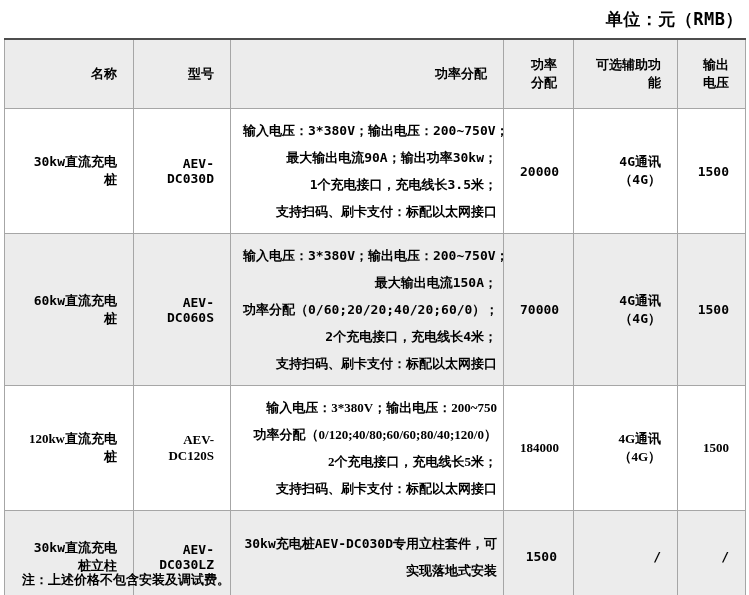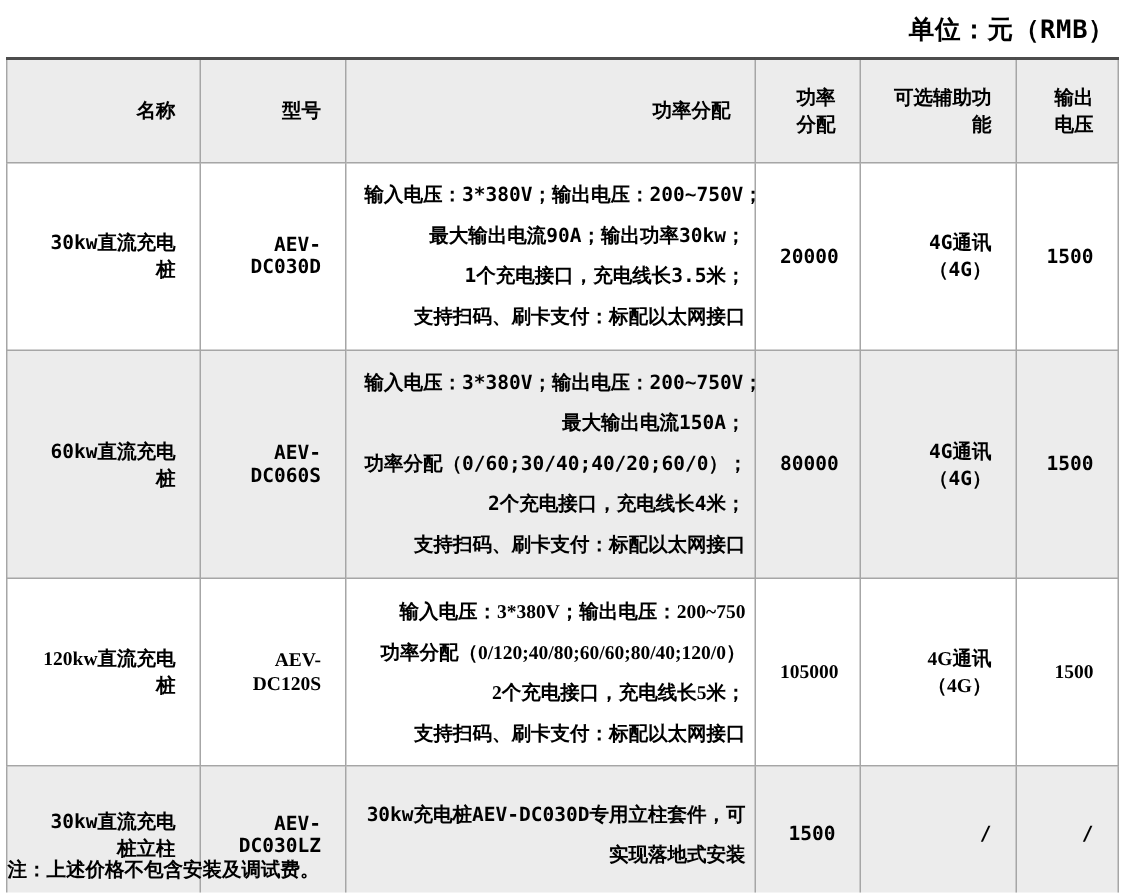--- a/index.html
+++ b/index.html
@@ -43,21 +43,21 @@
   .feature-line { line-height: 27px; white-space: nowrap; }
   .feature-wrap { line-height: 27px; white-space: normal; }
 
   .r1 td { height: 118px; }
   .r2 td { height: 145px; }
   .r3 td { height: 115px; font-family: Liberation Serif, serif; }
   .r4 td { height: 92px; margin-left: 11px; }
 
   .footnote {
     position: absolute;
-    left: 5px; top: 571px;
+    left: 22px; top: 571px;
     font-size: 13px;
   }
 </style>
 </head>
 <body>
 
 <div class="page">
 
   <div class="unit-label">单位：元（RMB）</div>
 
@@ -94,39 +94,39 @@
         <td>4G通讯（4G）</td>
         <td>1500</td>
       </tr>
 
       <tr class="r2 row-striped">
         <td>60kw直流充电桩</td>
         <td>AEV-DC060S</td>
         <td class="features-cell">
           <div class="feature-line">输入电压：3*380V；输出电压：200~750V；</div>
           <div class="feature-line">最大输出电流150A；</div>
-          <div class="feature-line">功率分配（0/60;30/40;40/20;60/0）；</div>
+          <div class="feature-line">功率分配（0/60;20/20;40/20;60/0）；</div>
           <div class="feature-line">2个充电接口，充电线长4米；</div>
           <div class="feature-line">支持扫码、刷卡支付：标配以太网接口</div>
         </td>
-        <td>80000</td>
+        <td>70000</td>
         <td>4G通讯（4G）</td>
         <td>1500</td>
       </tr>
 
       <tr class="r3">
         <td>120kw直流充电桩</td>
         <td>AEV-DC120S</td>
         <td class="features-cell">
           <div class="feature-line">输入电压：3*380V；输出电压：200~750</div>
           <div class="feature-line">功率分配（0/120;40/80;60/60;80/40;120/0）</div>
           <div class="feature-line">2个充电接口，充电线长5米；</div>
           <div class="feature-line">支持扫码、刷卡支付：标配以太网接口</div>
         </td>
-        <td>105000</td>
+        <td>184000</td>
         <td>4G通讯（4G）</td>
         <td>1500</td>
       </tr>
 
       <tr class="r4 row-striped">
         <td>30kw直流充电桩立柱</td>
         <td>AEV-DC030LZ</td>
         <td class="features-cell">
           <div class="feature-wrap">30kw充电桩AEV-DC030D专用立柱套件，可实现落地式安装</div>
         </td>

